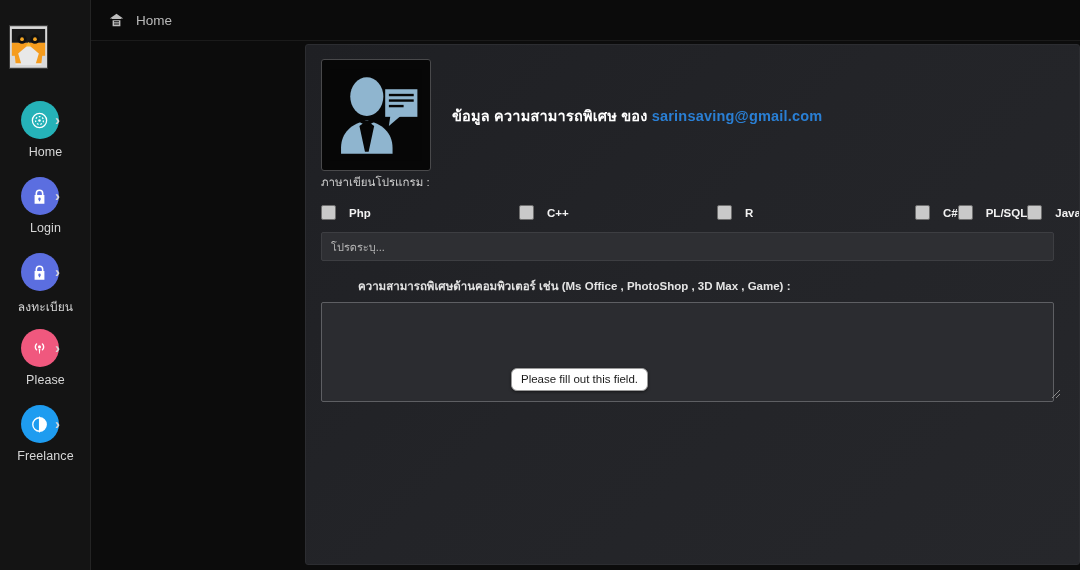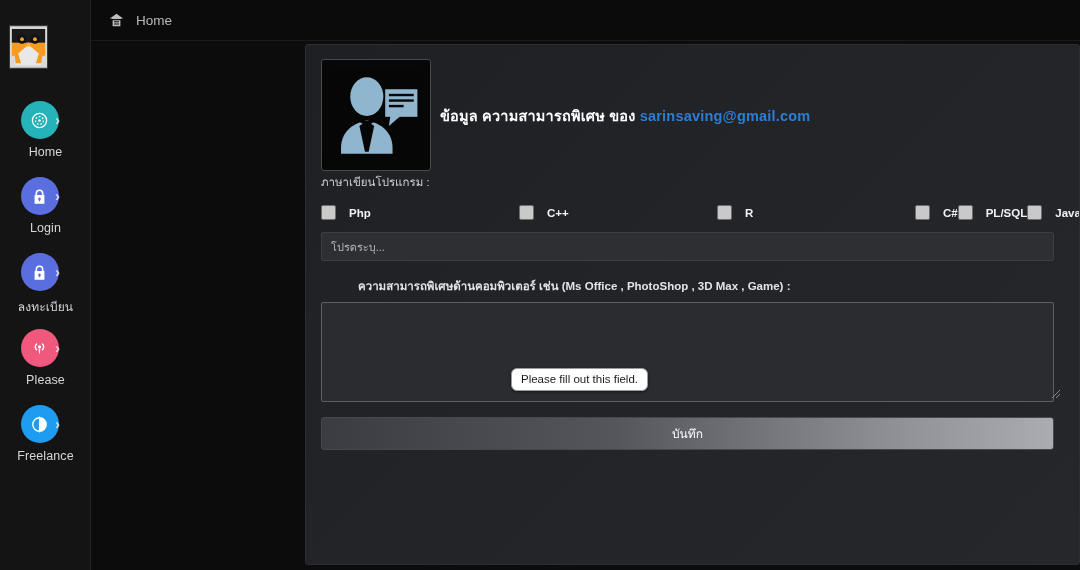--- a/index.html
+++ b/index.html
@@ -82,21 +82,21 @@
   .avatar-box {
     width: 110px; height: 112px;
     background: #070707;
     border: 1px solid #49494b;
     border-radius: 3px;
     display: flex; align-items: center; justify-content: center;
     flex: 0 0 110px;
   }
   .avatar-box svg { width: 92px; height: 92px; display: block; }
   .hdr-title {
-    margin-left: 9px;
+    margin-left: 21px;
     font-size: 14.5px; font-weight: bold; color: #ffffff;
     letter-spacing: .2px;
   }
   .hdr-title .mail { color: #2a7fd4; font-weight: bold; }
 
   .sec-label {
     margin-top: 2px;
     font-size: 11.5px; color: #cfcfcf;
   }
 
@@ -349,19 +349,18 @@
         <div class="ta-wrap">
           <textarea class="text-area" placeholder="" style=""></textarea>
           <span class="resize-grip">
             <svg viewBox="0 0 11 11" fill="none" stroke="#8a8a8a" stroke-width="1">
               <path d="M10 2L2 10M10 6L6 10"></path>
             </svg>
           </span>
           <div class="tooltip">Please fill out this field.</div>
         </div>
 
-        <button class="submit-btn">บันทึก</button>
 
       </div>
     </div>
 
   </div>
 </div>
 
 </body></html>

